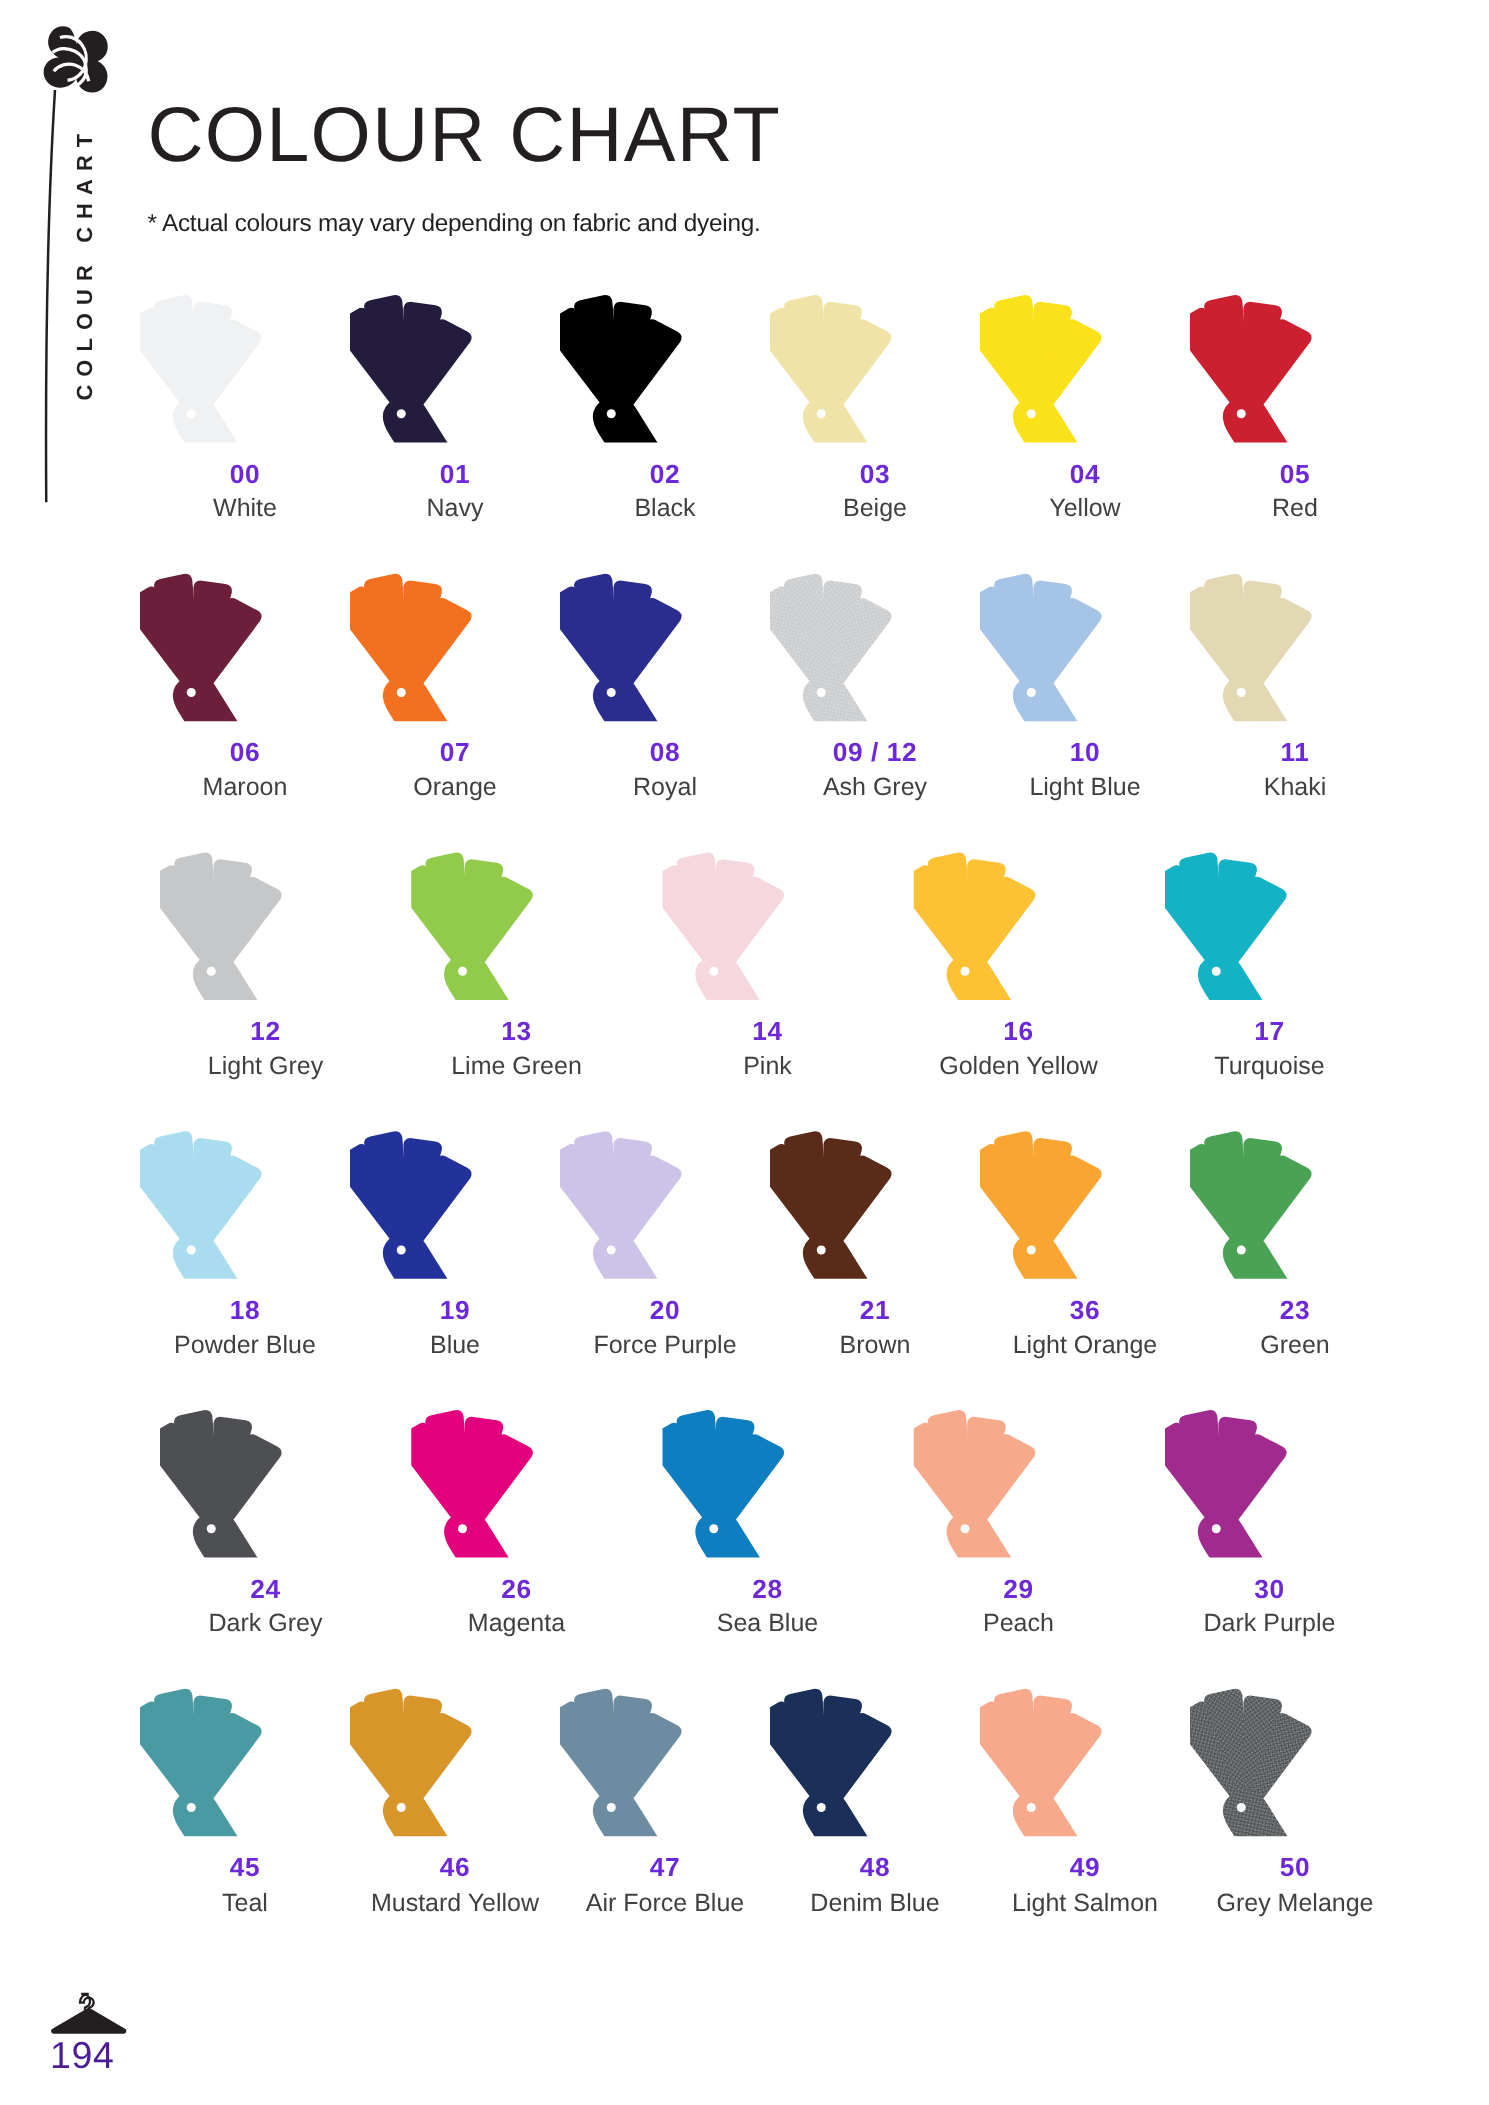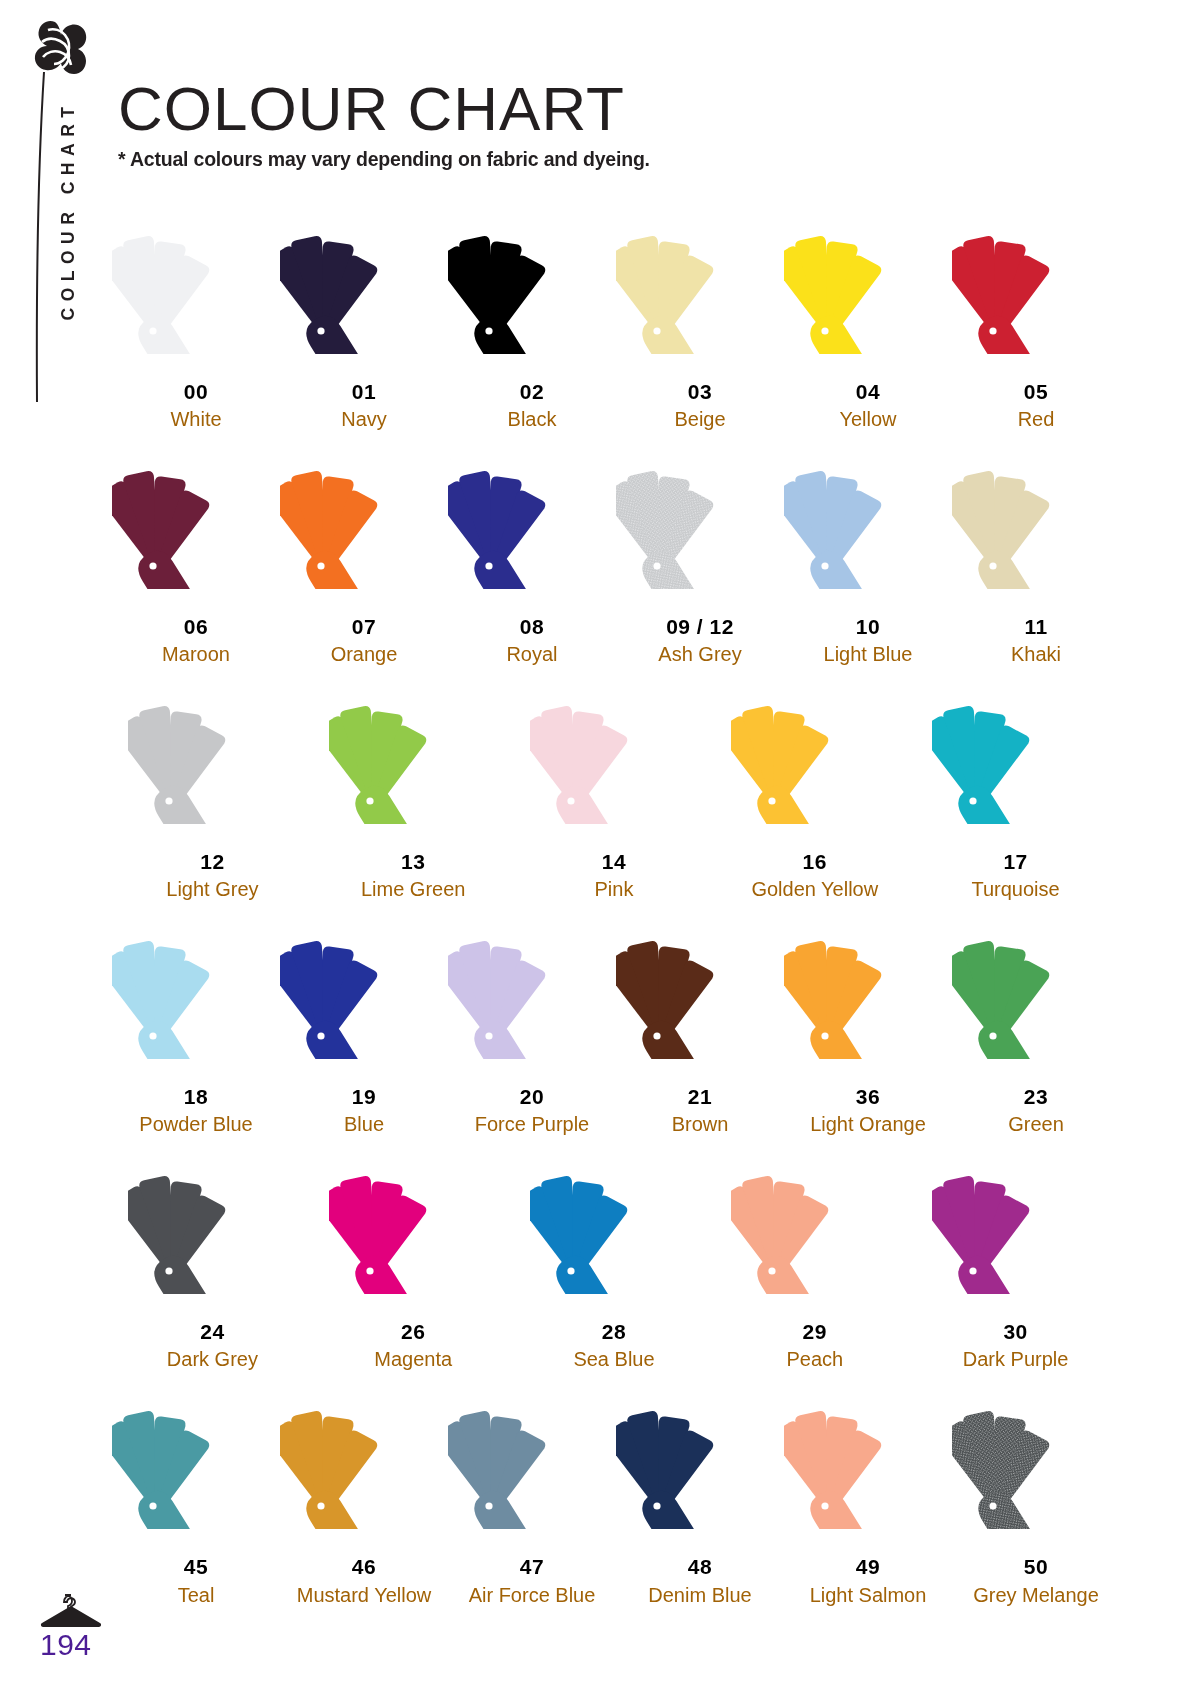--- a/index.html
+++ b/index.html
@@ -40,23 +40,23 @@
   #header { position:absolute; left:118px; top:78px; width:1000px; }
   #page-title {
     font-size:62px;
     font-weight:300;
     letter-spacing:1px;
     line-height:1;
     color:#231f20;
     font-family:"Liberation Sans", sans-serif;
   }
   #page-note {
-    margin-top:8px;
+    margin-top:28px;
     font-size:19.5px;
-    font-weight:700;
+    font-weight:400;
     letter-spacing:-0.2px;
     color:#231f20;
   }
 
   
   #swatch-grid {
     position:absolute;
     left:112px; top:232px;
     width:1004px;
   }
@@ -70,33 +70,33 @@
     display:flex;
     flex-direction:column;
     align-items:center;
   }
   .fan-wrap {
     width:168px; height:122px;
     display:block;
   }
   .fan-wrap svg { display:block; width:168px; height:122px; }
   .swatch-code {
-    margin-top:26px;
+    margin-top:14px;
     font-size:21px;
     font-weight:700;
     letter-spacing:0.5px;
-    color:#000000;
+    color:#6d28d9;
     line-height:1.1;
     text-align:right;
   }
   .swatch-name {
     margin-top:5px;
     font-size:20px;
     font-weight:400;
-    color:#a16207;
+    color:#404040;
     line-height:1.15;
     white-space:nowrap;
   }
 
   
   #footer { position:absolute; left:30px; bottom:22px; width:160px; }
   #hanger-icon { display:block; width:66px; height:40px; margin-left:8px; }
   #page-number {
     font-size:30px;
     font-weight:400;

